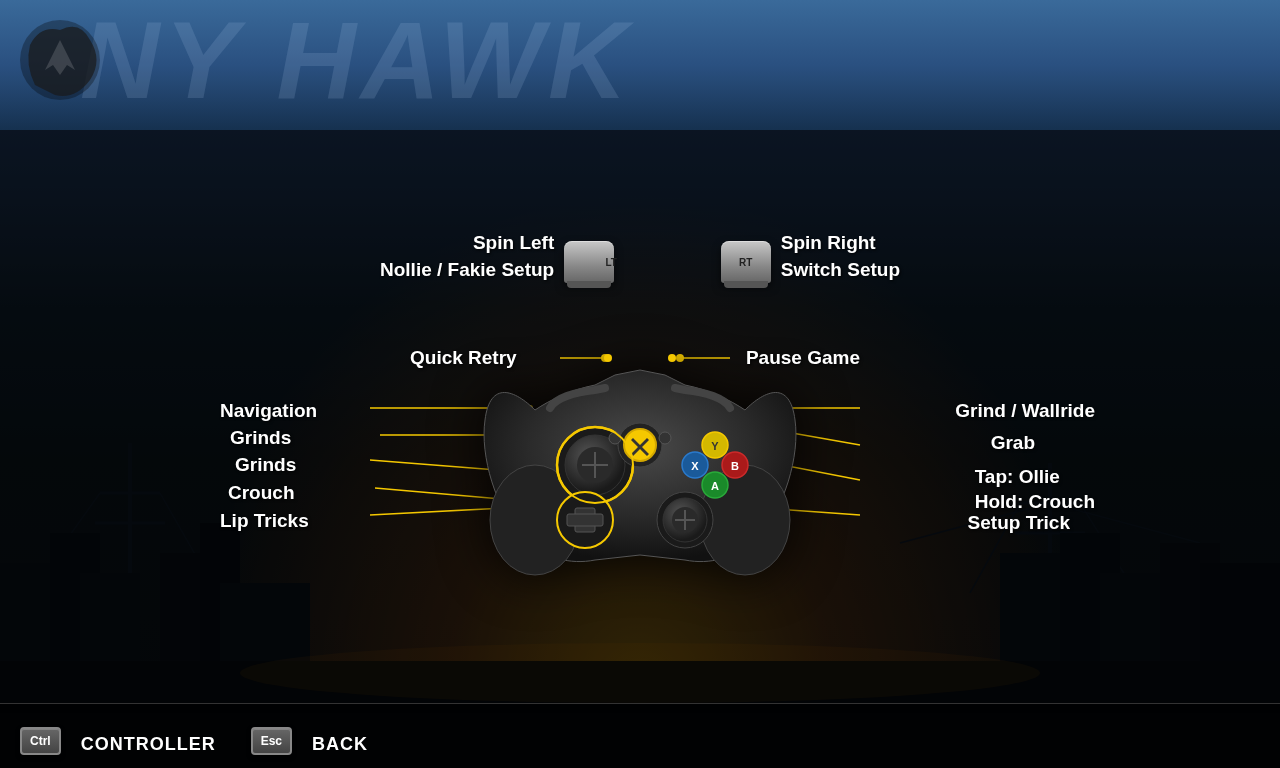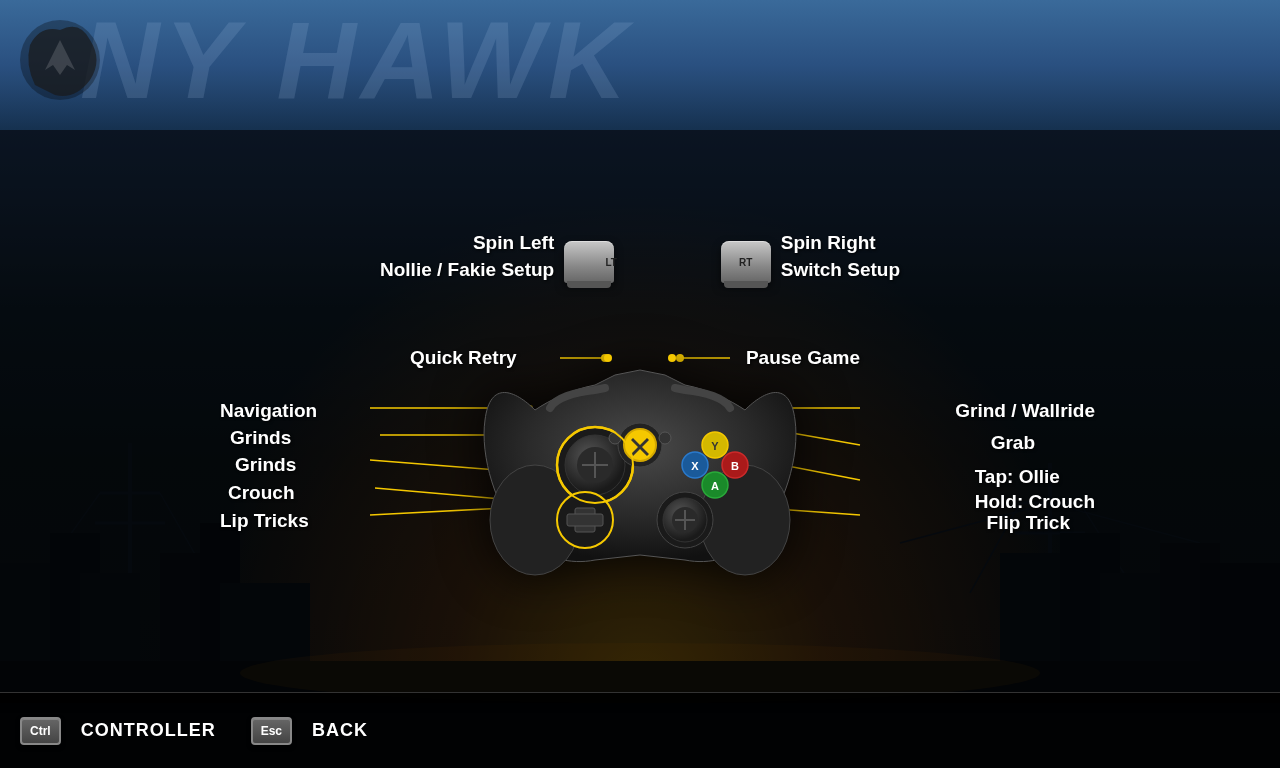--- a/index.html
+++ b/index.html
@@ -101,25 +101,25 @@
       background: rgba(0,0,0,0.55);
       z-index: 5;
     }
 
     
     .bottom-bar {
       position: absolute;
       bottom: 0;
       left: 0;
       right: 0;
-      height: 76px;
+      height: 65px;
       background: rgba(0,0,0,0.85);
       display: flex;
-      align-items: center;
-      padding: 1px 20px;
+      align-items: flex-end;
+      padding: 13px 20px;
       gap: 20px;
       z-index: 20;
       border-top: 1px solid #333;
     }
 
     .key-btn {
       display: inline-flex;
       align-items: center;
       justify-content: center;
       background: linear-gradient(180deg, #666 0%, #444 100%);
@@ -381,21 +381,21 @@
     <div class="lbl yellow" style="top:242px; left:235px;">Grinds</div>
     <div class="lbl yellow" style="top:270px; left:228px;">Crouch</div>
     <div class="lbl yellow" style="top:298px; left:220px;">Lip Tricks</div>
 
     <div class="lbl" style="top:188px; right:185px;">Grind / Wallride</div>
     <div class="lbl" style="top:220px; right:245px;margin-left:44px;">Grab</div>
     <div class="lbl" style="top:255px; right:185px; line-height:1.3;">
       <span>Tap: Ollie</span><br>
       <span>Hold: Crouch</span>
     </div>
-    <div class="lbl" style="top:300px; right:210px;">Flip Trick</div>
+    <div class="lbl" style="top:300px; right:210px;">Setup Trick</div>
 
   </div>
 
 </div>
 
 <div class="bottom-bar">
   <span class="key-btn">Ctrl</span>
   <span class="bottom-action-label">CONTROLLER</span>
   <span class="key-btn">Esc</span>
   <span class="bottom-action-label">BACK</span>

